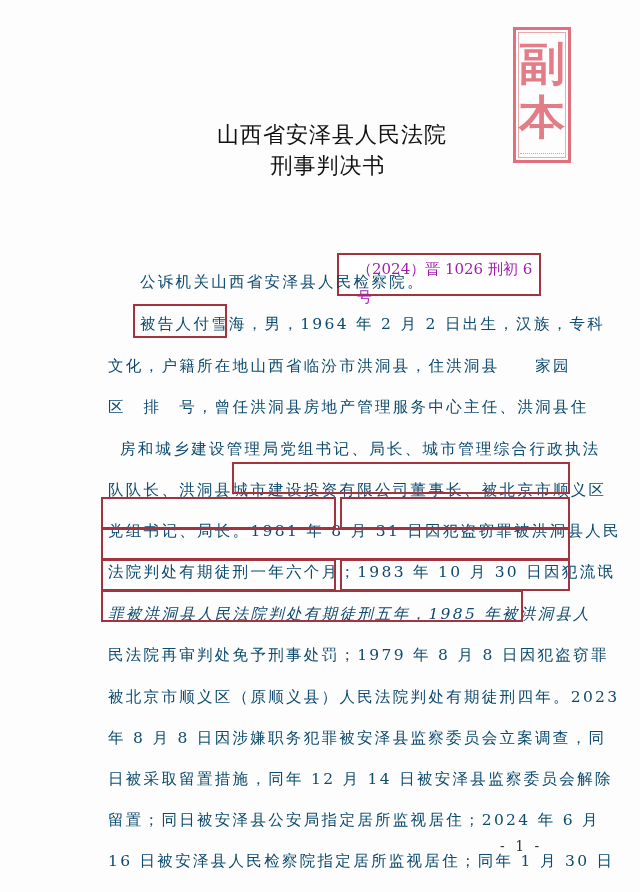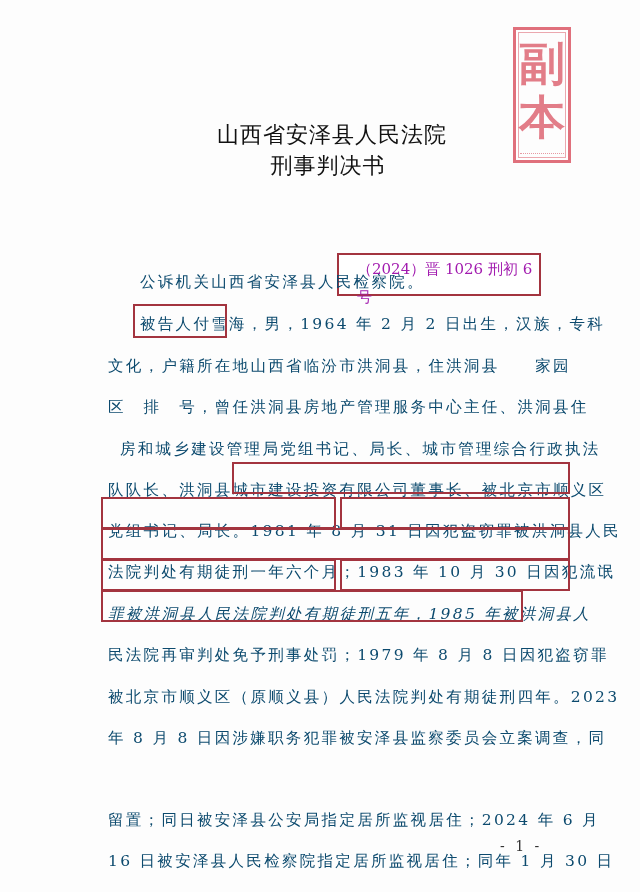--- a/index.html
+++ b/index.html
@@ -118,20 +118,21 @@
   <div class="line" style="top:355px;">文化，户籍所在地山西省临汾市洪洞县，住洪洞县　　家园</div>
   <div class="line" style="top:396px;">区　排　号，曾任洪洞县房地产管理服务中心主任、洪洞县住</div>
   <div class="line" style="top:438px;margin-left:12px;">房和城乡建设管理局党组书记、局长、城市管理综合行政执法</div>
   <div class="line" style="top:479px;">队队长、洪洞县城市建设投资有限公司董事长、被北京市顺义区</div>
   <div class="line" style="top:520px;">党组书记、局长。1981 年 8 月 31 日因犯盗窃罪被洪洞县人民</div>
   <div class="line" style="top:561px;">法院判处有期徒刑一年六个月；1983 年 10 月 30 日因犯流氓</div>
   <div class="line" style="top:603px;font-style:italic;">罪被洪洞县人民法院判处有期徒刑五年，1985 年被洪洞县人</div>
   <div class="line" style="top:644px;">民法院再审判处免予刑事处罚；1979 年 8 月 8 日因犯盗窃罪</div>
   <div class="line" style="top:686px;">被北京市顺义区（原顺义县）人民法院判处有期徒刑四年。2023</div>
   <div class="line" style="top:727px;">年 8 月 8 日因涉嫌职务犯罪被安泽县监察委员会立案调查，同</div>
+  <div class="line" style="top:768px;">日被采取留置措施，同年 12 月 14 日被安泽县监察委员会解除</div>
   <div class="line" style="top:809px;">留置；同日被安泽县公安局指定居所监视居住；2024 年 6 月</div>
   <div class="line" style="top:850px;">16 日被安泽县人民检察院指定居所监视居住；同年 1 月 30 日</div>
 
   <div class="hl" style="left:133px; top:304px; width:94px; height:34px;"></div>
   <div class="hl" style="left:232px; top:462px; width:338px; height:32px;"></div>
   <div class="hl" style="left:101px; top:497px; width:235px; height:32px;"></div>
   <div class="hl" style="left:340px; top:497px; width:230px; height:32px;"></div>
   <div class="hl" style="left:101px; top:528px; width:469px; height:32px;"></div>
   <div class="hl" style="left:101px; top:559px; width:235px; height:32px;"></div>
   <div class="hl" style="left:340px; top:559px; width:230px; height:32px;"></div>

